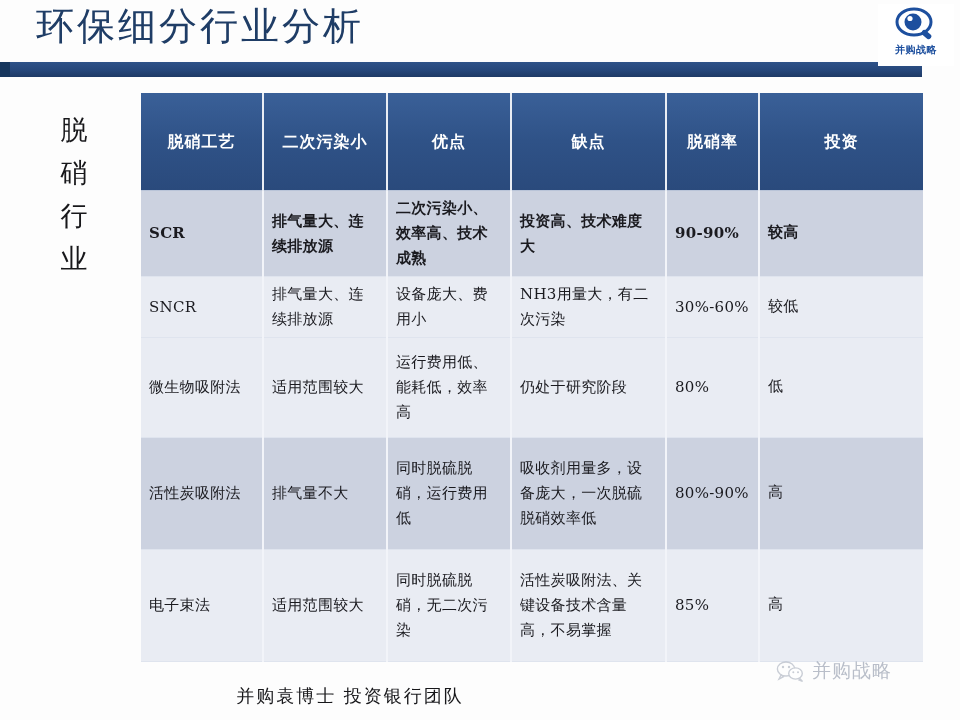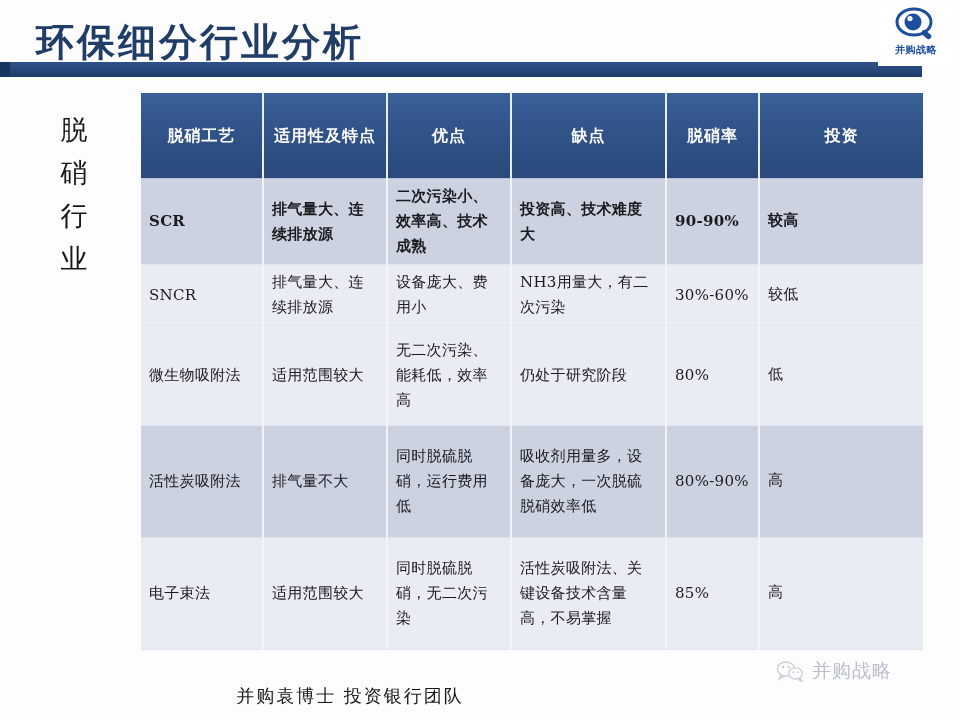--- a/index.html
+++ b/index.html
@@ -28,24 +28,24 @@
   #header {
     position: absolute;
     left: 0;
     top: 0;
     width: 960px;
     height: 80px;
   }
   #title-text {
     position: absolute;
     left: 36px;
-    top: 17px;
+    top: 1px;
     font-family: "DejaVu Serif", "Liberation Serif", serif;
     font-size: 38px;
-    font-weight: 700;
+    font-weight: 400;
     letter-spacing: 3px;
     color: #1f3d66;
     line-height: 50px;
     white-space: nowrap;
   }
   #title-rule {
     position: absolute;
     left: 0;
     top: 62px;
     width: 922px;
@@ -121,21 +121,21 @@
     background: linear-gradient(180deg, #3a6098 0%, #2f5287 50%, #2a4a7c 100%);
     color: #ffffff;
     font-size: 16px;
     font-weight: 700;
     letter-spacing: 1px;
     height: 61px;
     text-align: center;
     vertical-align: middle;
     border-right: 2px solid #e9edf4;
     border-bottom: 1px solid #b9c4d8;
-    padding: 12px 4px;
+    padding: 18px 4px;
     line-height: 23px;
   }
   #matrix-table thead th:last-child { border-right: none; }
 
   #matrix-table tbody td {
     font-size: 15px;
     color: #1a1a1f;
     vertical-align: middle;
     text-align: left;
     padding: 5px 8px;
@@ -219,21 +219,21 @@
       <col class="c1">
         <col class="c2">
         <col class="c3">
       <col class="c4">
         <col class="c5">
         <col class="c6">
     </colgroup>
     <thead>
       <tr>
         <th>脱硝工艺</th>
-        <th>适用性及特点</th>
+        <th>二次污染小</th>
         <th>优点</th>
         <th>缺点</th>
         <th>脱硝率</th>
         <th>投资</th>
       </tr>
     </thead>
     <tbody>
 
       <tr class="shade-a accent" style="height:86px;">
         <td class="plain">SCR</td>
@@ -250,21 +250,21 @@
         <td>设备庞大、费用小</td>
         <td>NH3用量大，有二次污染</td>
         <td>30%-60%</td>
         <td class="center">较低</td>
       </tr>
 
 
       <tr class="shade-b" style="height:100px;">
         <td>微生物吸附法</td>
         <td>适用范围较大</td>
-        <td>无二次污染、能耗低，效率高</td>
+        <td>运行费用低、能耗低，效率高</td>
         <td>仍处于研究阶段</td>
         <td>80%</td>
         <td class="center">低</td>
       </tr>
 
       <tr class="shade-a" style="height:112px;">
         <td>活性炭吸附法</td>
         <td>排气量不大</td>
         <td>同时脱硫脱硝，运行费用低</td>
         <td>吸收剂用量多，设备庞大，一次脱硫脱硝效率低</td>

